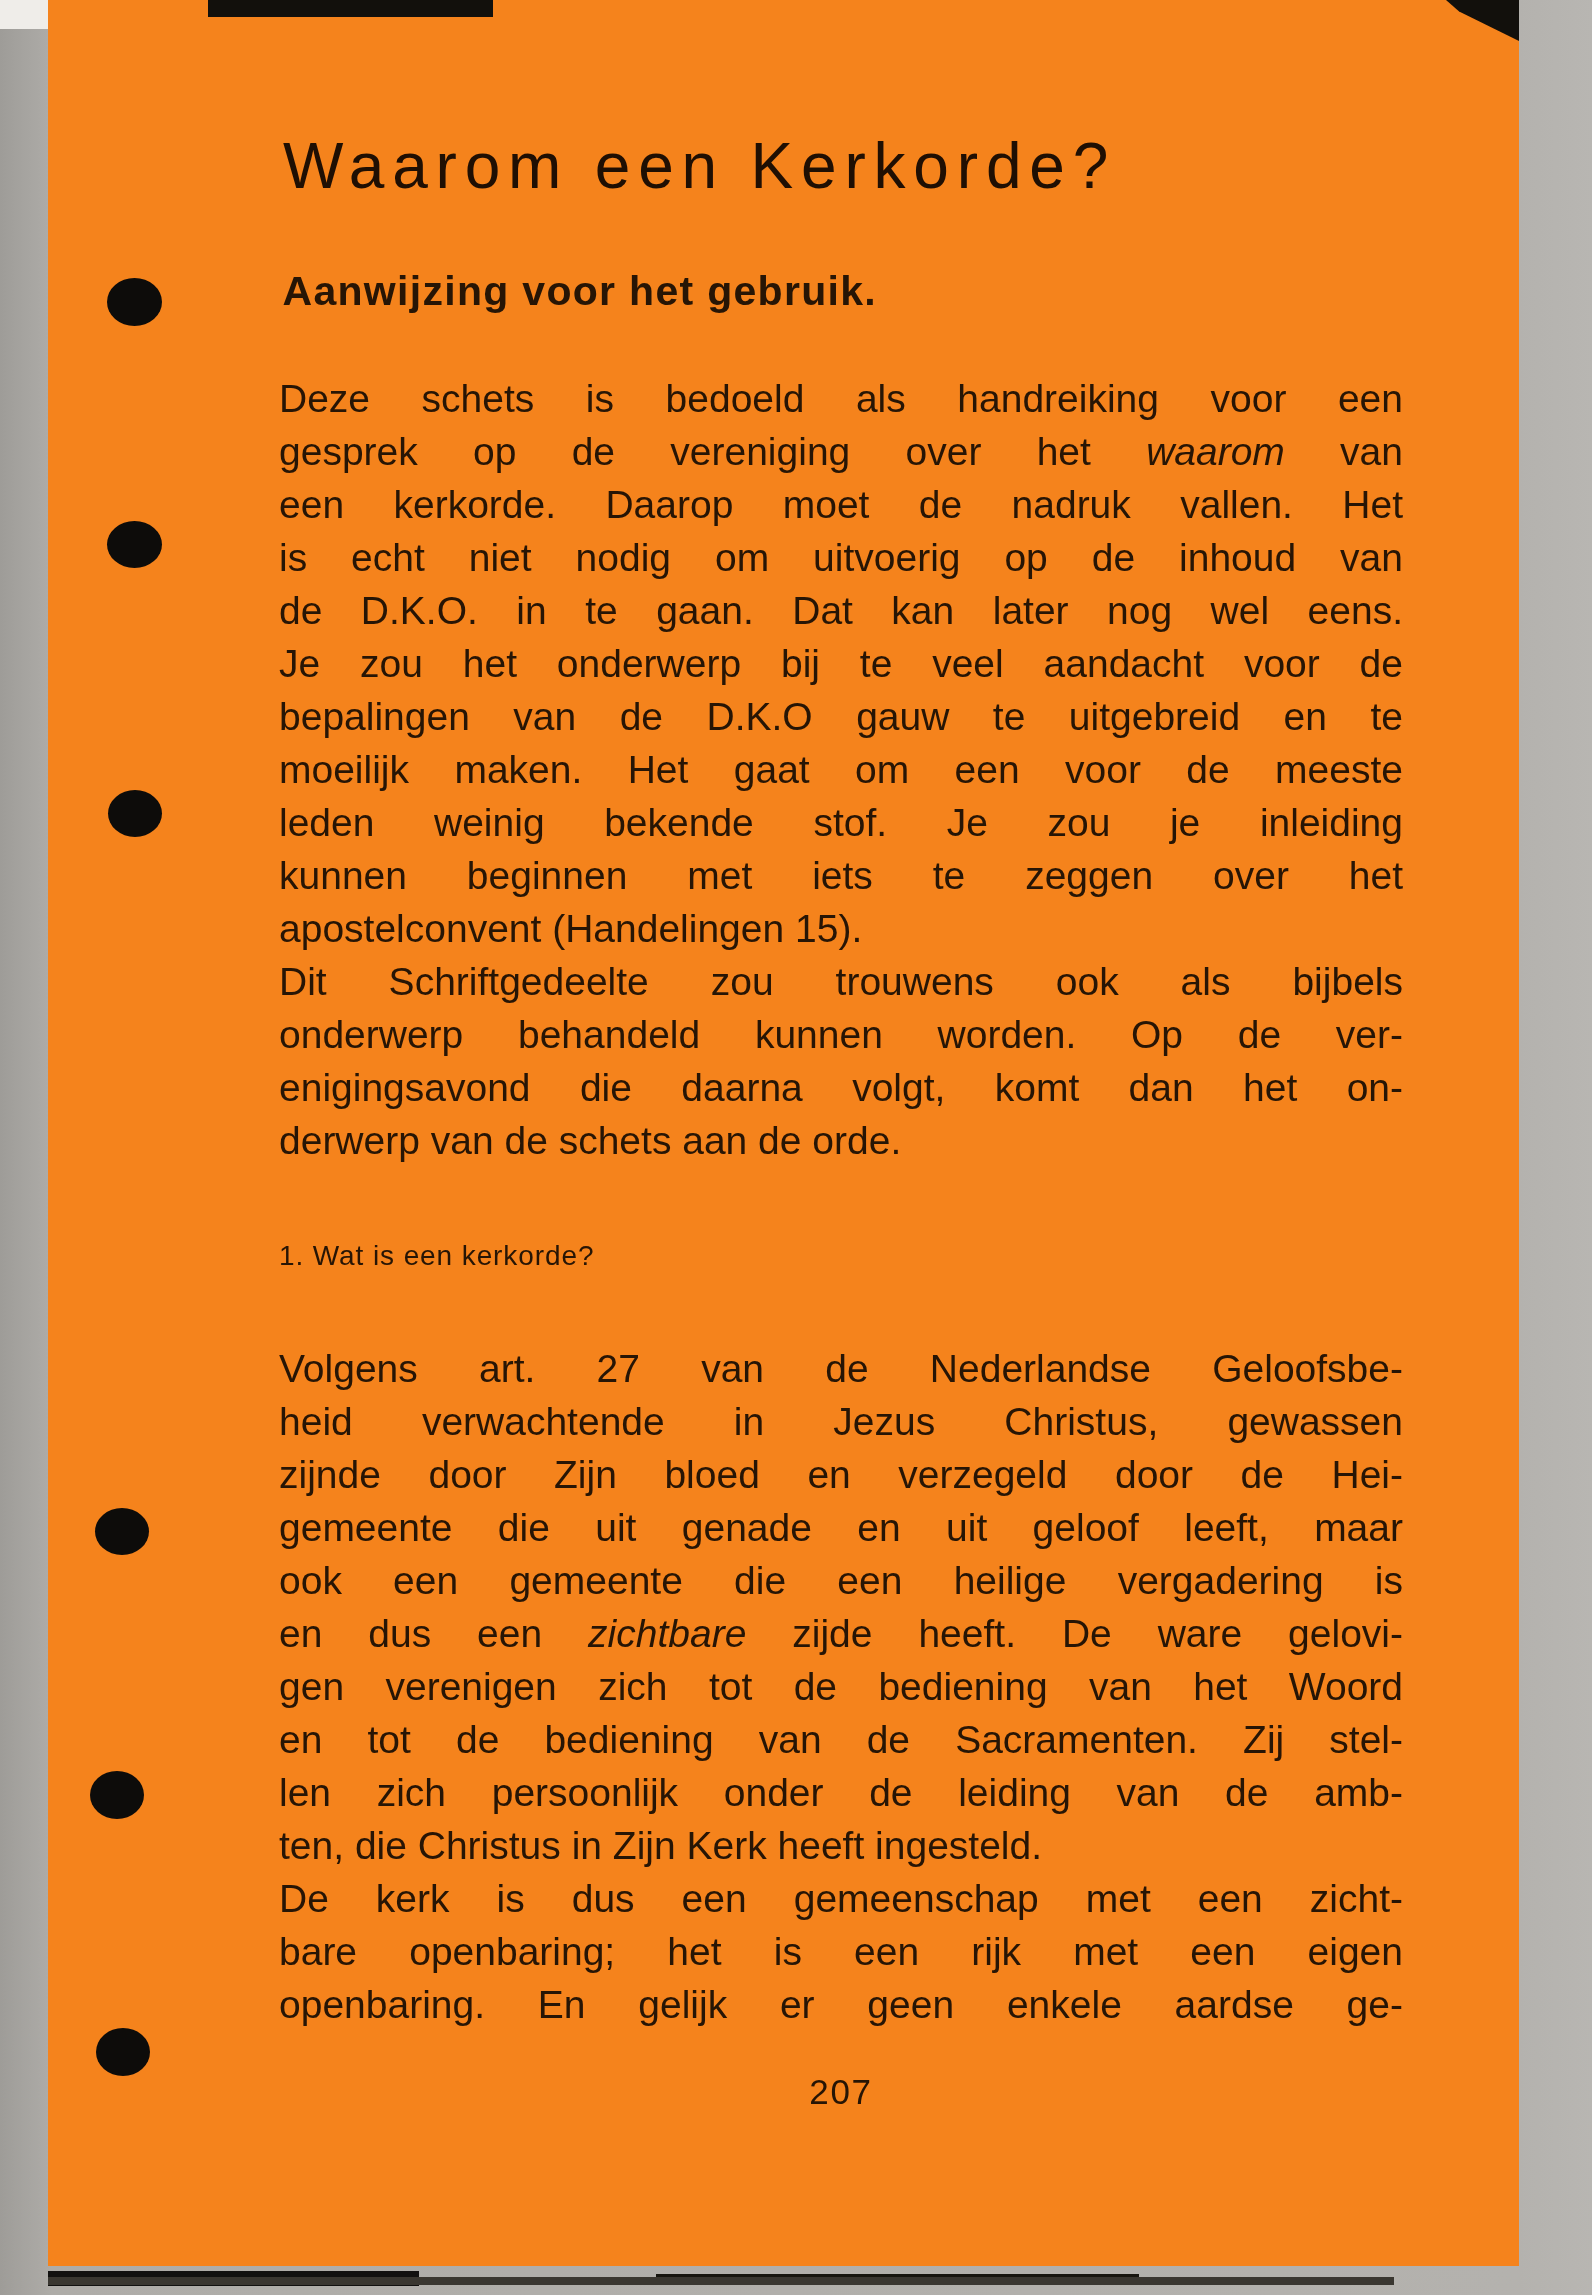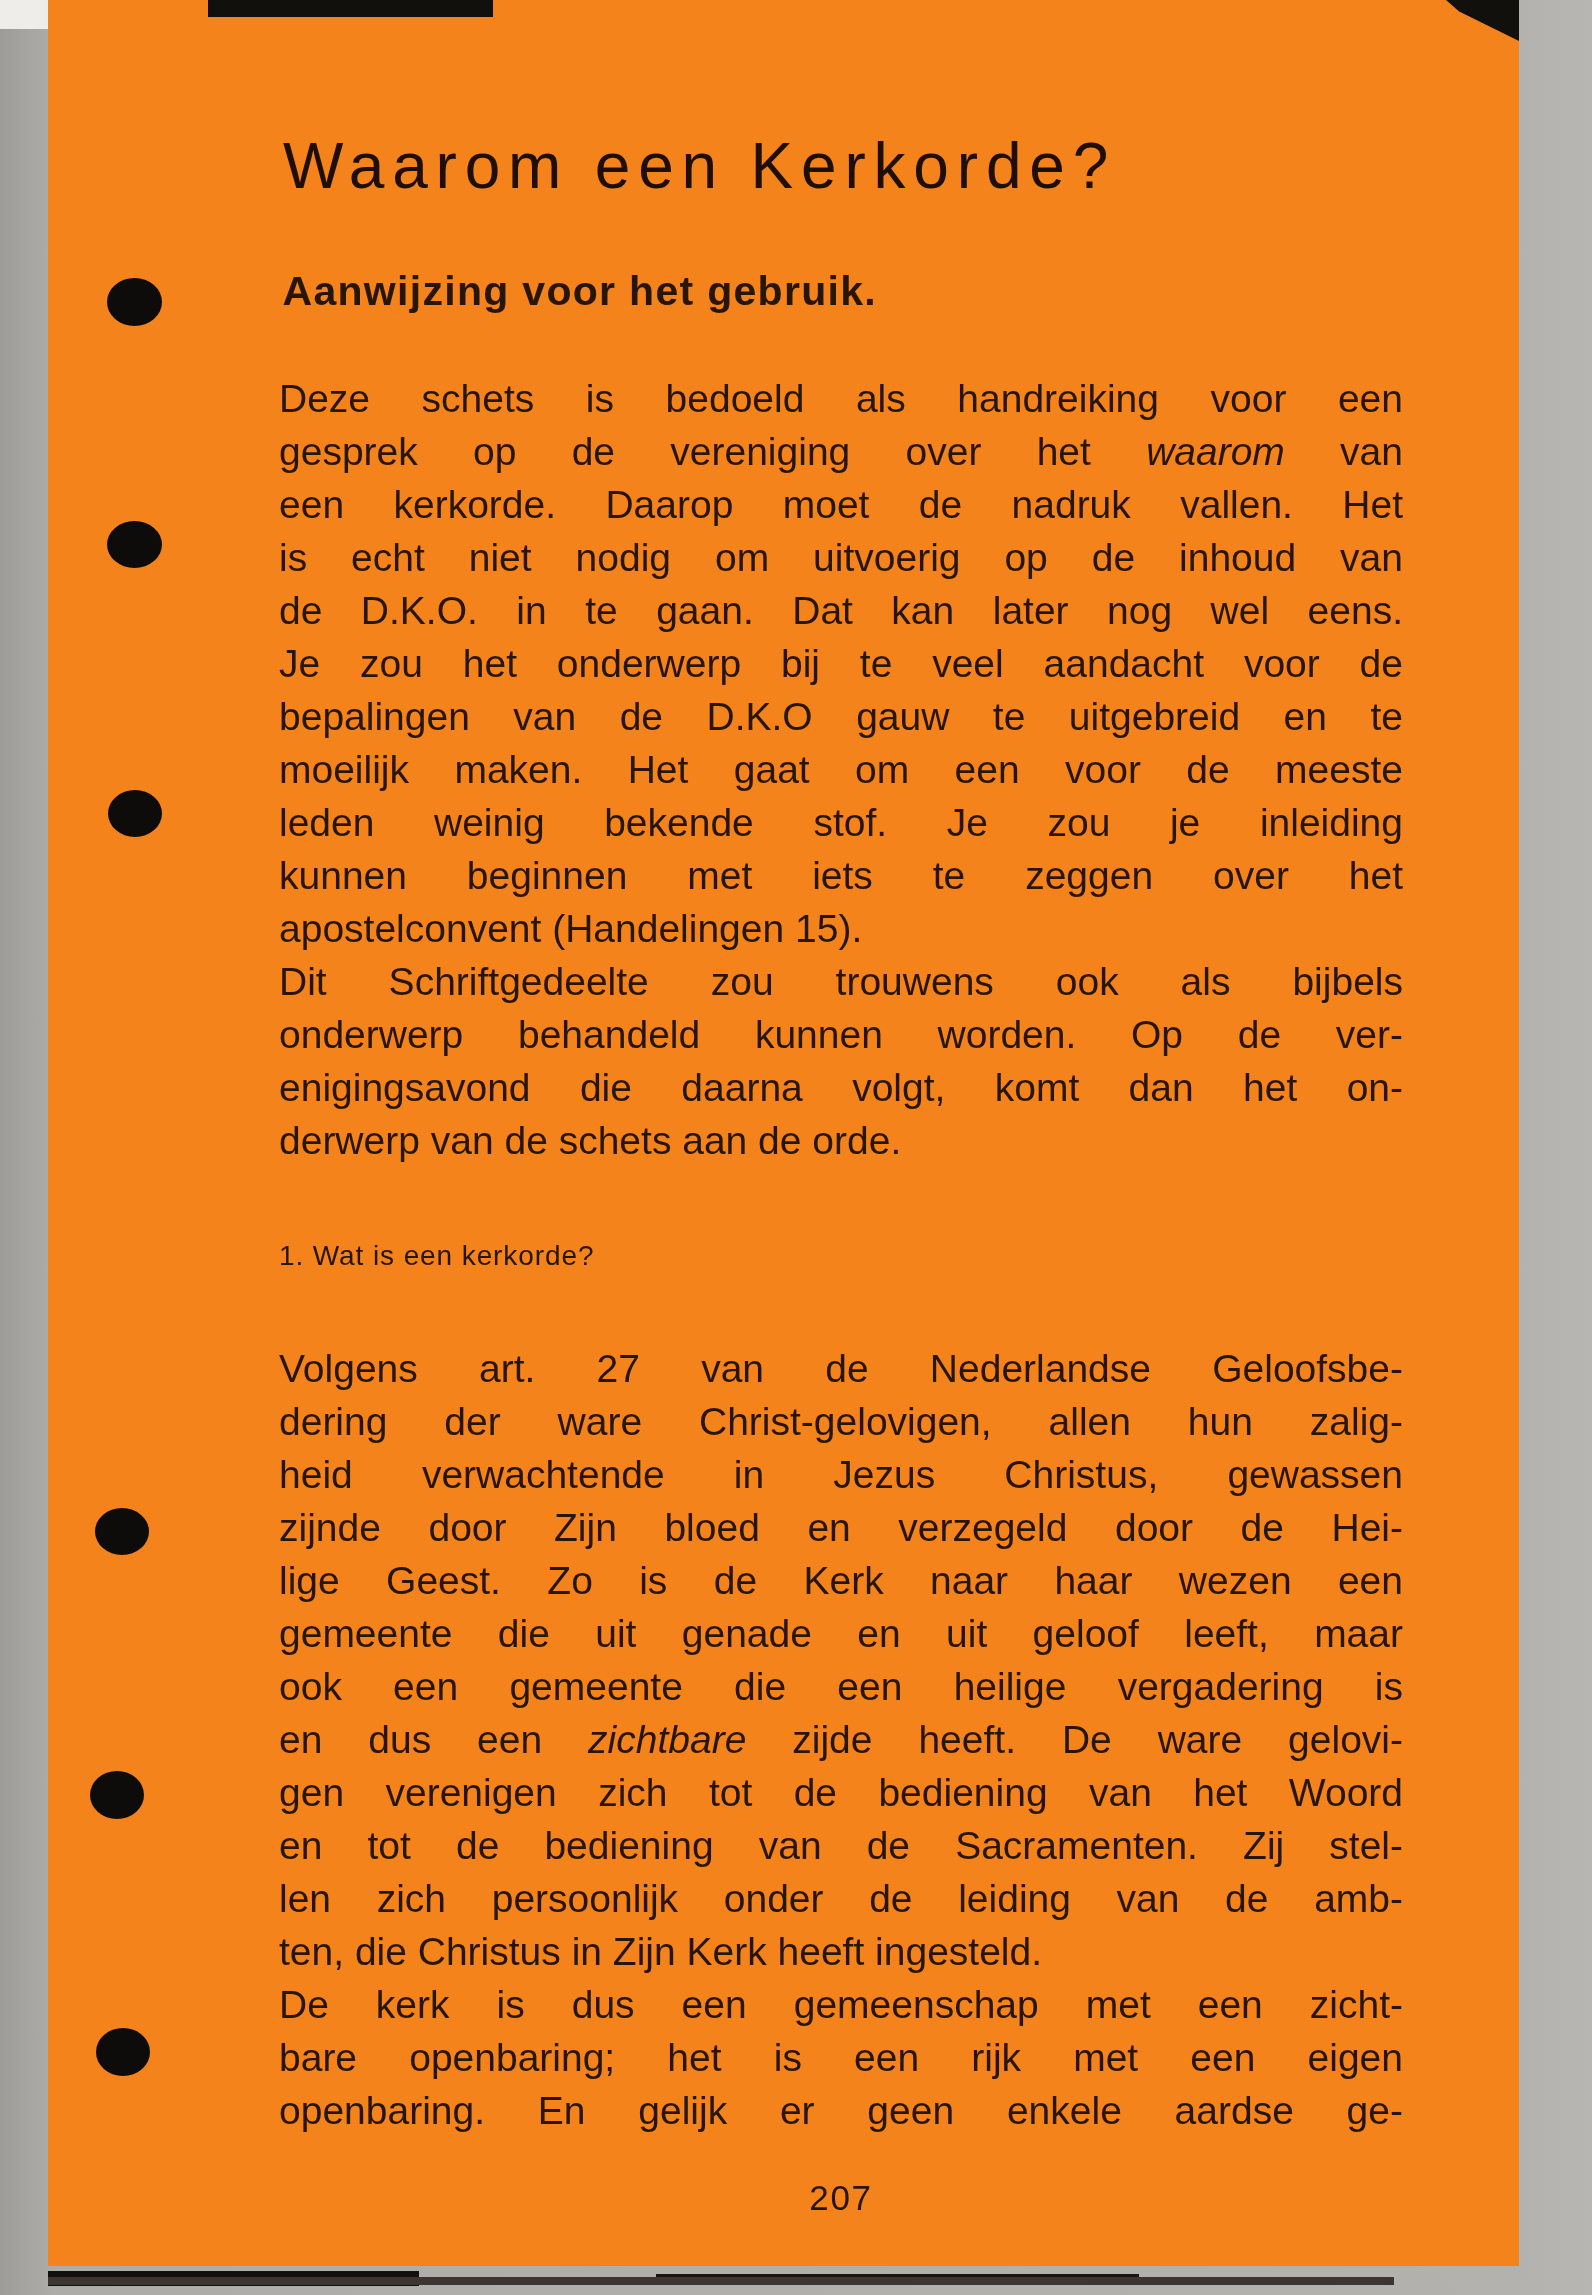--- a/index.html
+++ b/index.html
@@ -148,24 +148,22 @@
           <div class="line"><span>Dit Schriftgedeelte zou trouwens ook als bijbels</span></div>
           <div class="line"><span>onderwerp behandeld kunnen worden. Op de ver-</span></div>
           <div class="line"><span>enigingsavond die daarna volgt, komt dan het on-</span></div>
           <div class="line end"><span>derwerp van de schets aan de orde.</span></div>
         </div>
 
       <h3 class="section-heading">1. Wat is een kerkorde?</h3>
 
       <div class="para">
           <div class="line"><span>Volgens art. 27 van de Nederlandse Geloofsbe-</span></div>
-          <div class="line"><span>dering der ware Christ-gelovigen, allen hun zalig-</span></div>
           <div class="line"><span>heid verwachtende in Jezus Christus, gewassen</span></div>
           <div class="line"><span>zijnde door Zijn bloed en verzegeld door de Hei-</span></div>
-          <div class="line"><span>lige Geest. Zo is de Kerk naar haar wezen een</span></div>
           <div class="line"><span>gemeente die uit genade en uit geloof leeft, maar</span></div>
           <div class="line"><span>ook een gemeente die een heilige vergadering is</span></div>
           <div class="line"><span>en dus een </span><span class="it">zichtbare</span><span> zijde heeft. De ware gelovi-</span></div>
           <div class="line"><span>gen verenigen zich tot de bediening van het Woord</span></div>
           <div class="line"><span>en tot de bediening van de Sacramenten. Zij stel-</span></div>
           <div class="line"><span>len zich persoonlijk onder de leiding van de amb-</span></div>
           <div class="line end"><span>ten, die Christus in Zijn Kerk heeft ingesteld.</span></div>
           <div class="line"><span>De kerk is dus een gemeenschap met een zicht-</span></div>
           <div class="line"><span>bare openbaring; het is een rijk met een eigen</span></div>
           <div class="line"><span>openbaring. En gelijk er geen enkele aardse ge-</span></div>

